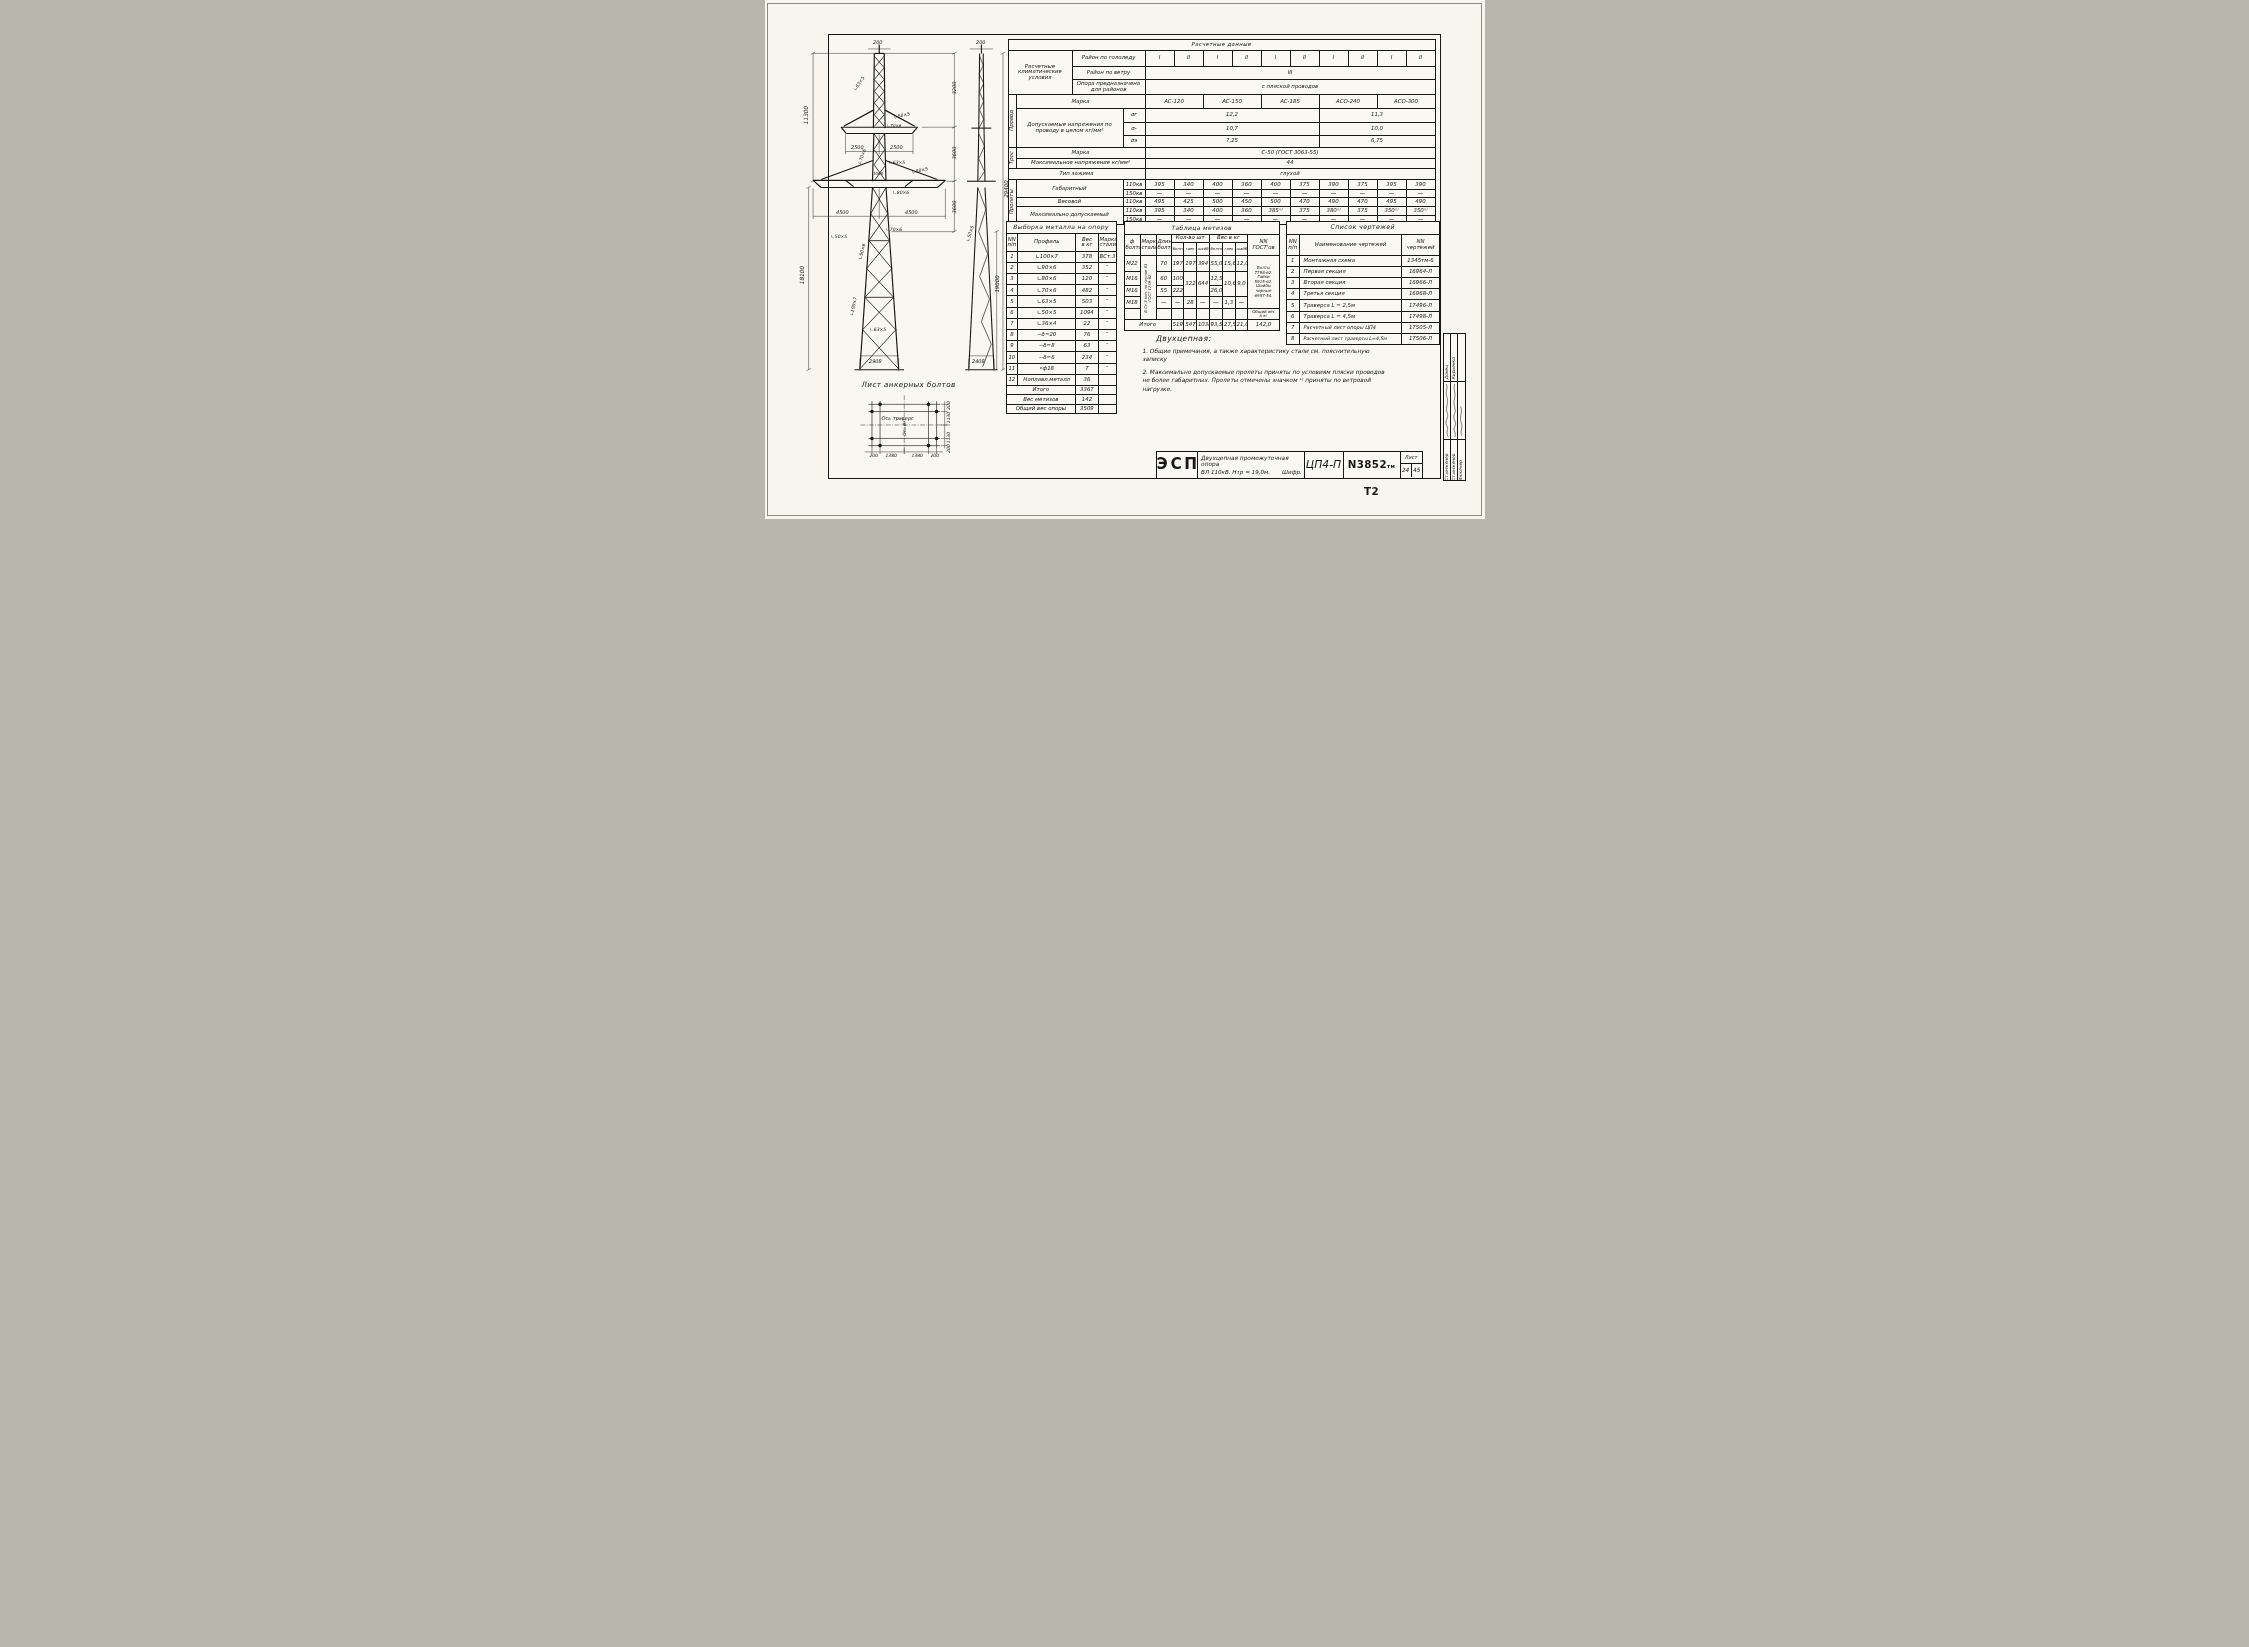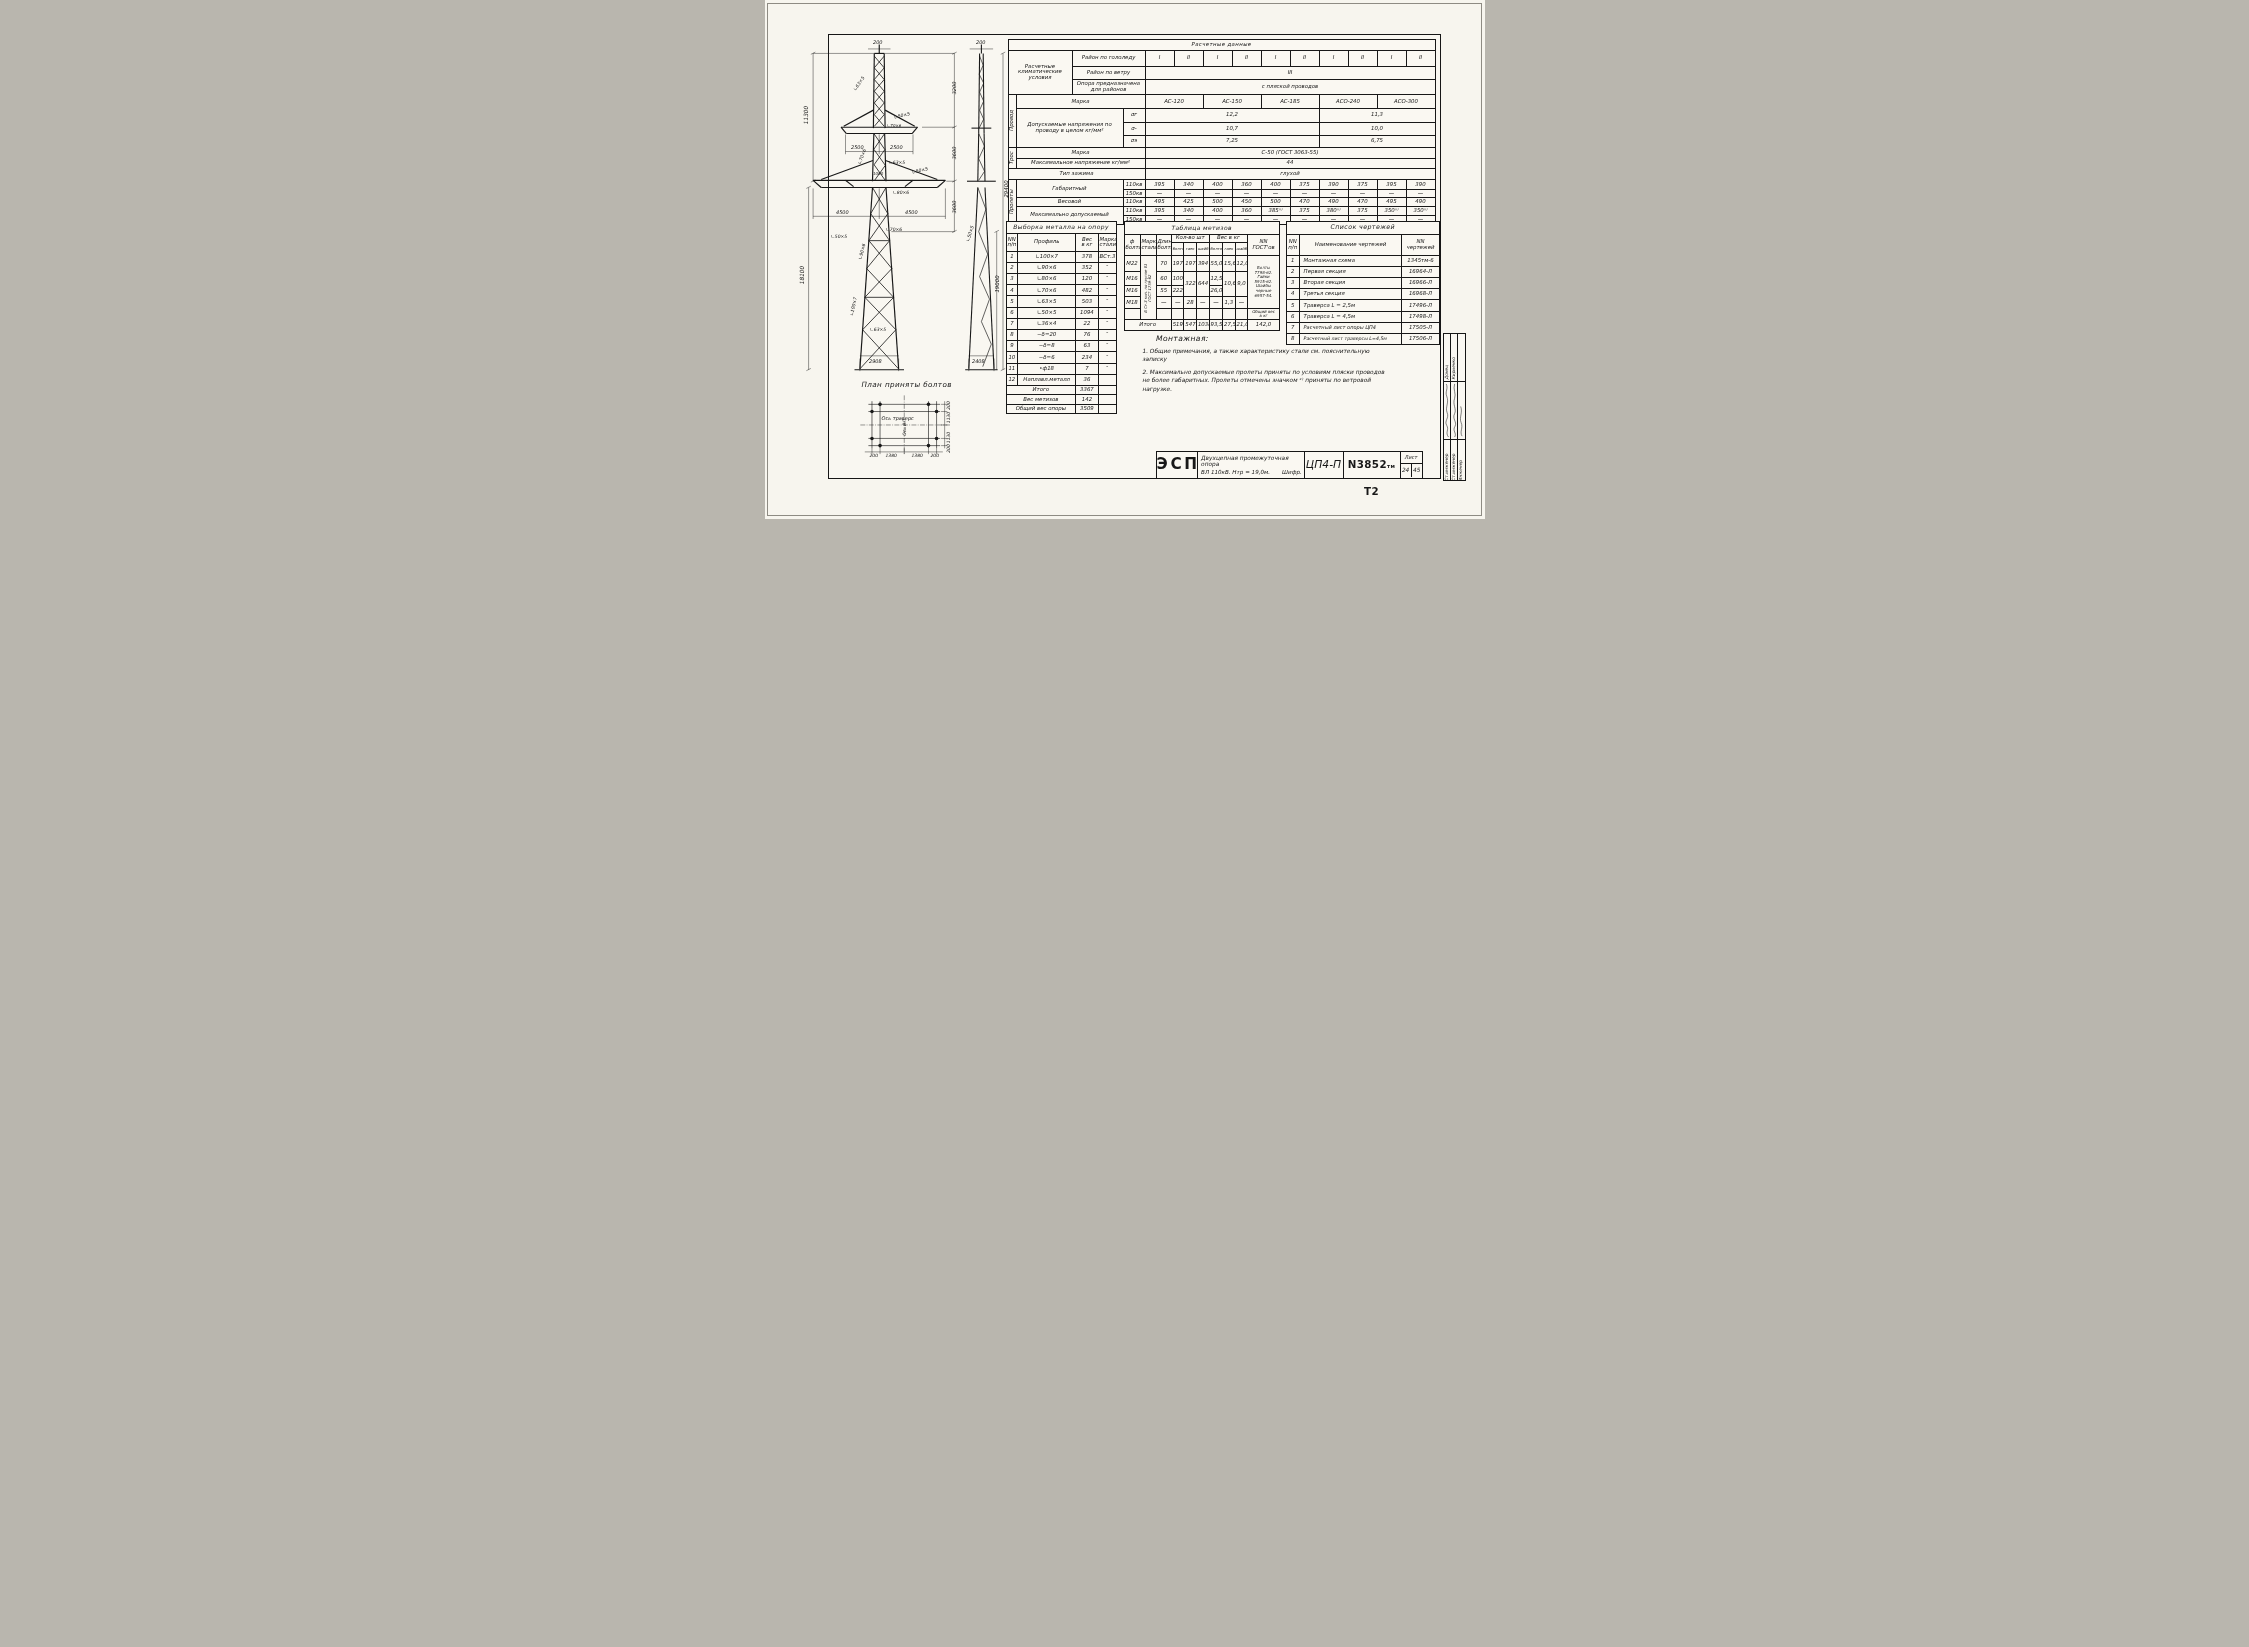--- a/index.html
+++ b/index.html
@@ -207,21 +207,21 @@
     <span class="dim" style="left:115px;top:152px;font-size:4.5px;">∟80×6</span>
     <span class="dim" style="left:108px;top:189px;font-size:4.5px;">∟70×6</span>
     <span class="dim" style="left:76px;top:211px;transform:rotate(-76deg);font-size:4.5px;">∟90×6</span>
     <span class="dim" style="left:53px;top:196px;font-size:4.5px;">∟50×5</span>
     <span class="dim" style="left:66px;top:266px;transform:rotate(-78deg);font-size:4.5px;">∟100×7</span>
     <span class="dim" style="left:92px;top:289px;font-size:4.5px;">∟63×5</span>
     <span class="dim" style="left:184px;top:193px;transform:rotate(-72deg);font-size:4.5px;">∟50×5</span>
   </div>
 
   <div style="position:absolute;left:72px;top:380px;width:148px;height:92px;">
-    <div class="dim" style="left:25px;top:0;font-size:7.2px;letter-spacing:0.4px;">План приняты болтов</div>
+    <div class="dim" style="left:25px;top:0;font-size:7.2px;letter-spacing:0.4px;">Лист анкерных болтов</div>
     <svg width="148" height="74" viewBox="0 0 330 165" style="position:absolute;left:0;top:10px;">
       <g stroke-width="1.4">
         <line x1="78" y1="25" x2="78" y2="130"></line>
           <line x1="96" y1="25" x2="96" y2="130"></line>
         <line x1="204" y1="25" x2="204" y2="130"></line>
           <line x1="222" y1="25" x2="222" y2="130"></line>
         <line x1="70" y1="32" x2="230" y2="32"></line>
           <line x1="70" y1="48" x2="230" y2="48"></line>
         <line x1="70" y1="108" x2="230" y2="108"></line>
           <line x1="70" y1="124" x2="230" y2="124"></line>
@@ -691,21 +691,21 @@
         </tr>
     <tr style="height:11.2px">
           <td>8</td>
           <td style="text-align:left;padding-left:3.6px;font-size:4.7px">Расчетный лист траверсы L=4,5м</td>
           <td>17506-Л</td>
         </tr>
   </tbody>
     </table>
 
   <div class="notes">
-    <h3>Монтажная:</h3>
+    <h3>Двухцепная:</h3>
     <p>1. Общие примечания, а также характеристику стали см. пояснительную записку</p>
     <p>2. Максимально допускаемые пролеты приняты по условиям пляски проводов не более габаритных. Пролеты отмечены значком ˣ⁾ приняты по ветровой нагрузке.</p>
   </div>
 
   <div class="tb logo" style="left:391px;width:42px;">ЭСП</div>
   <div class="tb" style="left:432px;width:109px;padding:2.7px 2.7px 0 3.6px;font-style:italic;">
     <div class="desc1">Двухцепная промежуточная опора</div>
     <div style="display:flex;justify-content:space-between;margin-top:2.7px;">
       <span class="desc2">ВЛ 110кВ. Нтр = 19,0м.</span>
       <span class="desc2">Шифр.</span>

